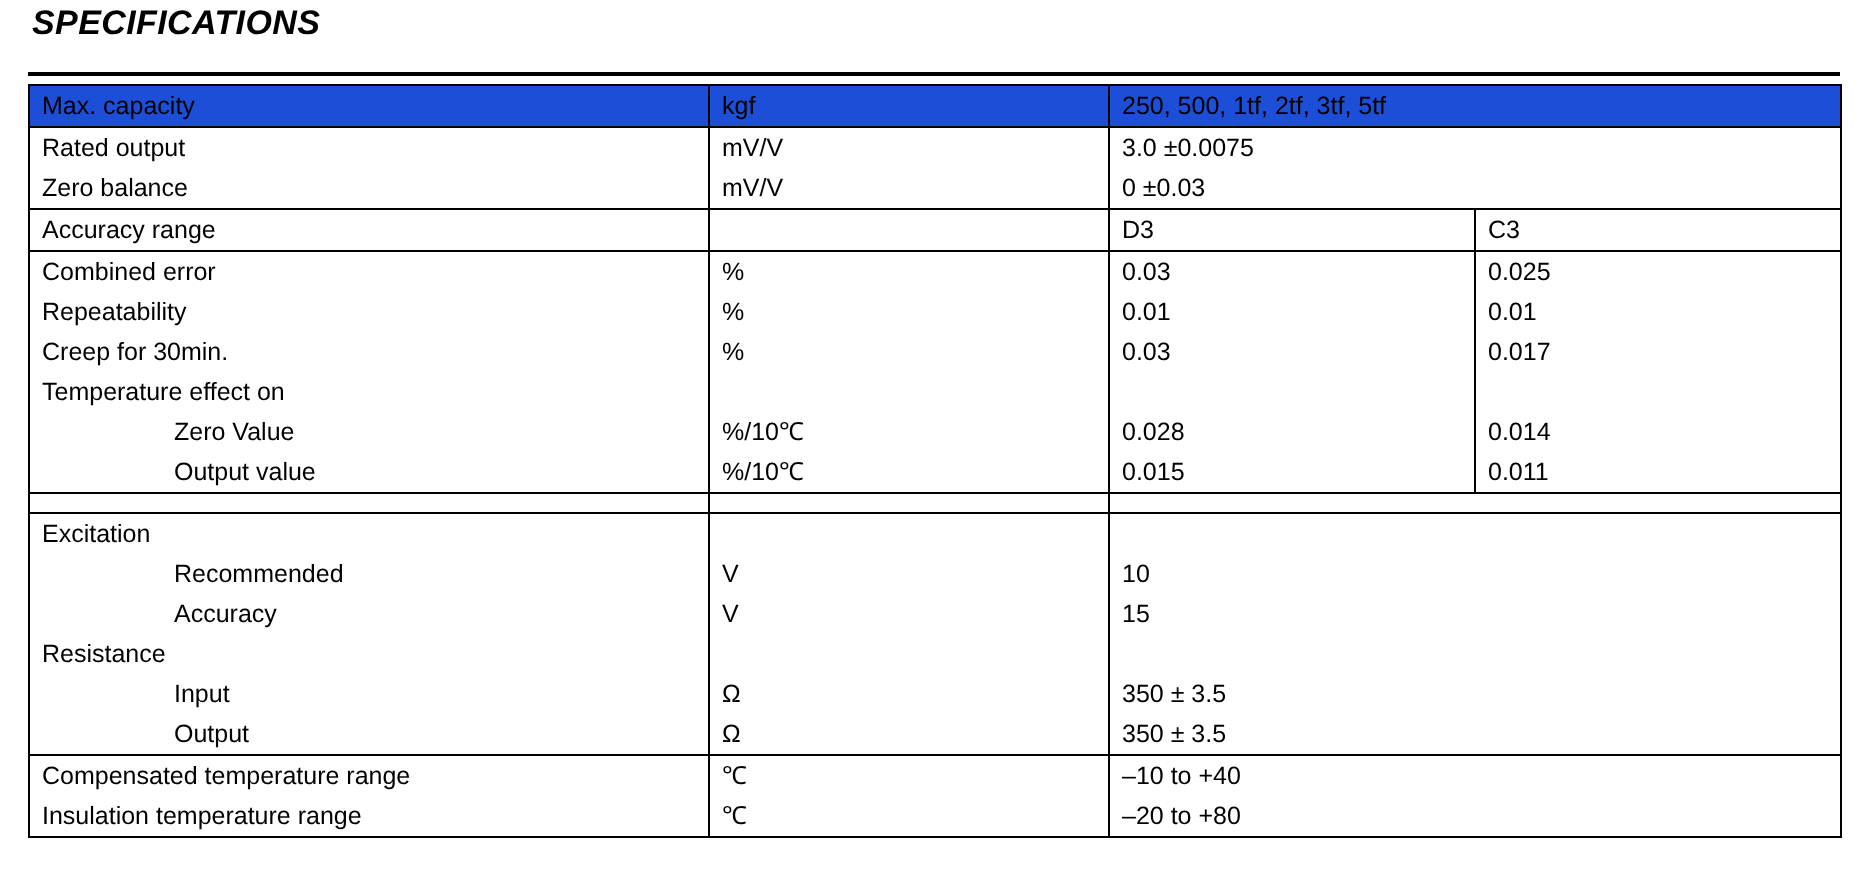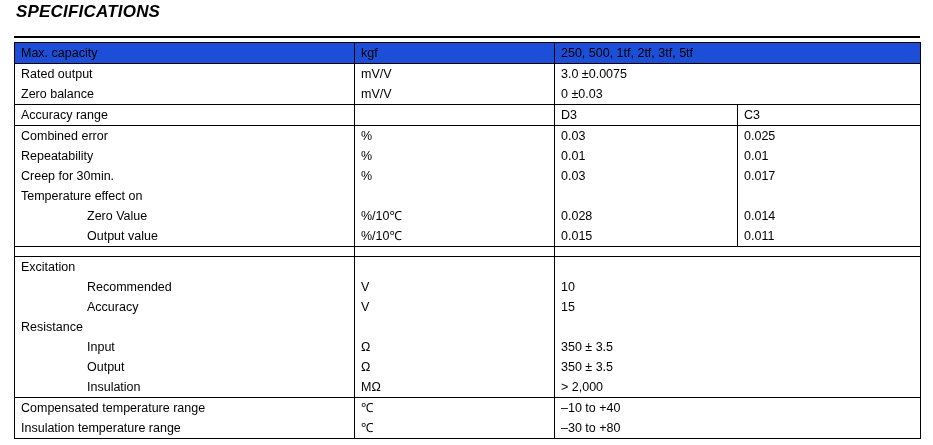--- a/index.html
+++ b/index.html
@@ -302,31 +302,20 @@
           <div class="cell c-left indent-2">Output</div>
         </td>
         <td class="nb-bottom nb-top">
           <div class="cell c-center">Ω</div>
         </td>
         <td colspan="2" class="nb-bottom nb-top">
           <div class="cell c-center">350 ± 3.5</div>
         </td>
       </tr>
 
-      <tr>
-        <td class="nb-top">
-          <div class="cell c-left indent-2">Insulation</div>
-        </td>
-        <td class="nb-top">
-          <div class="cell c-center">MΩ</div>
-        </td>
-        <td colspan="2" class="nb-top">
-          <div class="cell c-center">&gt; 2,000</div>
-        </td>
-      </tr>
 
       <tr>
         <td class="nb-bottom">
           <div class="cell c-left">Compensated temperature range</div>
         </td>
         <td class="nb-bottom">
           <div class="cell c-center">℃</div>
         </td>
         <td colspan="2" class="nb-bottom">
           <div class="cell c-center">–10 to +40</div>
@@ -334,20 +323,20 @@
       </tr>
 
       <tr>
         <td class="nb-top">
           <div class="cell c-left">Insulation temperature range</div>
         </td>
         <td class="nb-top">
           <div class="cell c-center">℃</div>
         </td>
         <td colspan="2" class="nb-top">
-          <div class="cell c-center">–30 to +80</div>
+          <div class="cell c-center">–20 to +80</div>
         </td>
       </tr>
 
     </tbody>
   </table>
 
 </div>
 
 </body></html>

